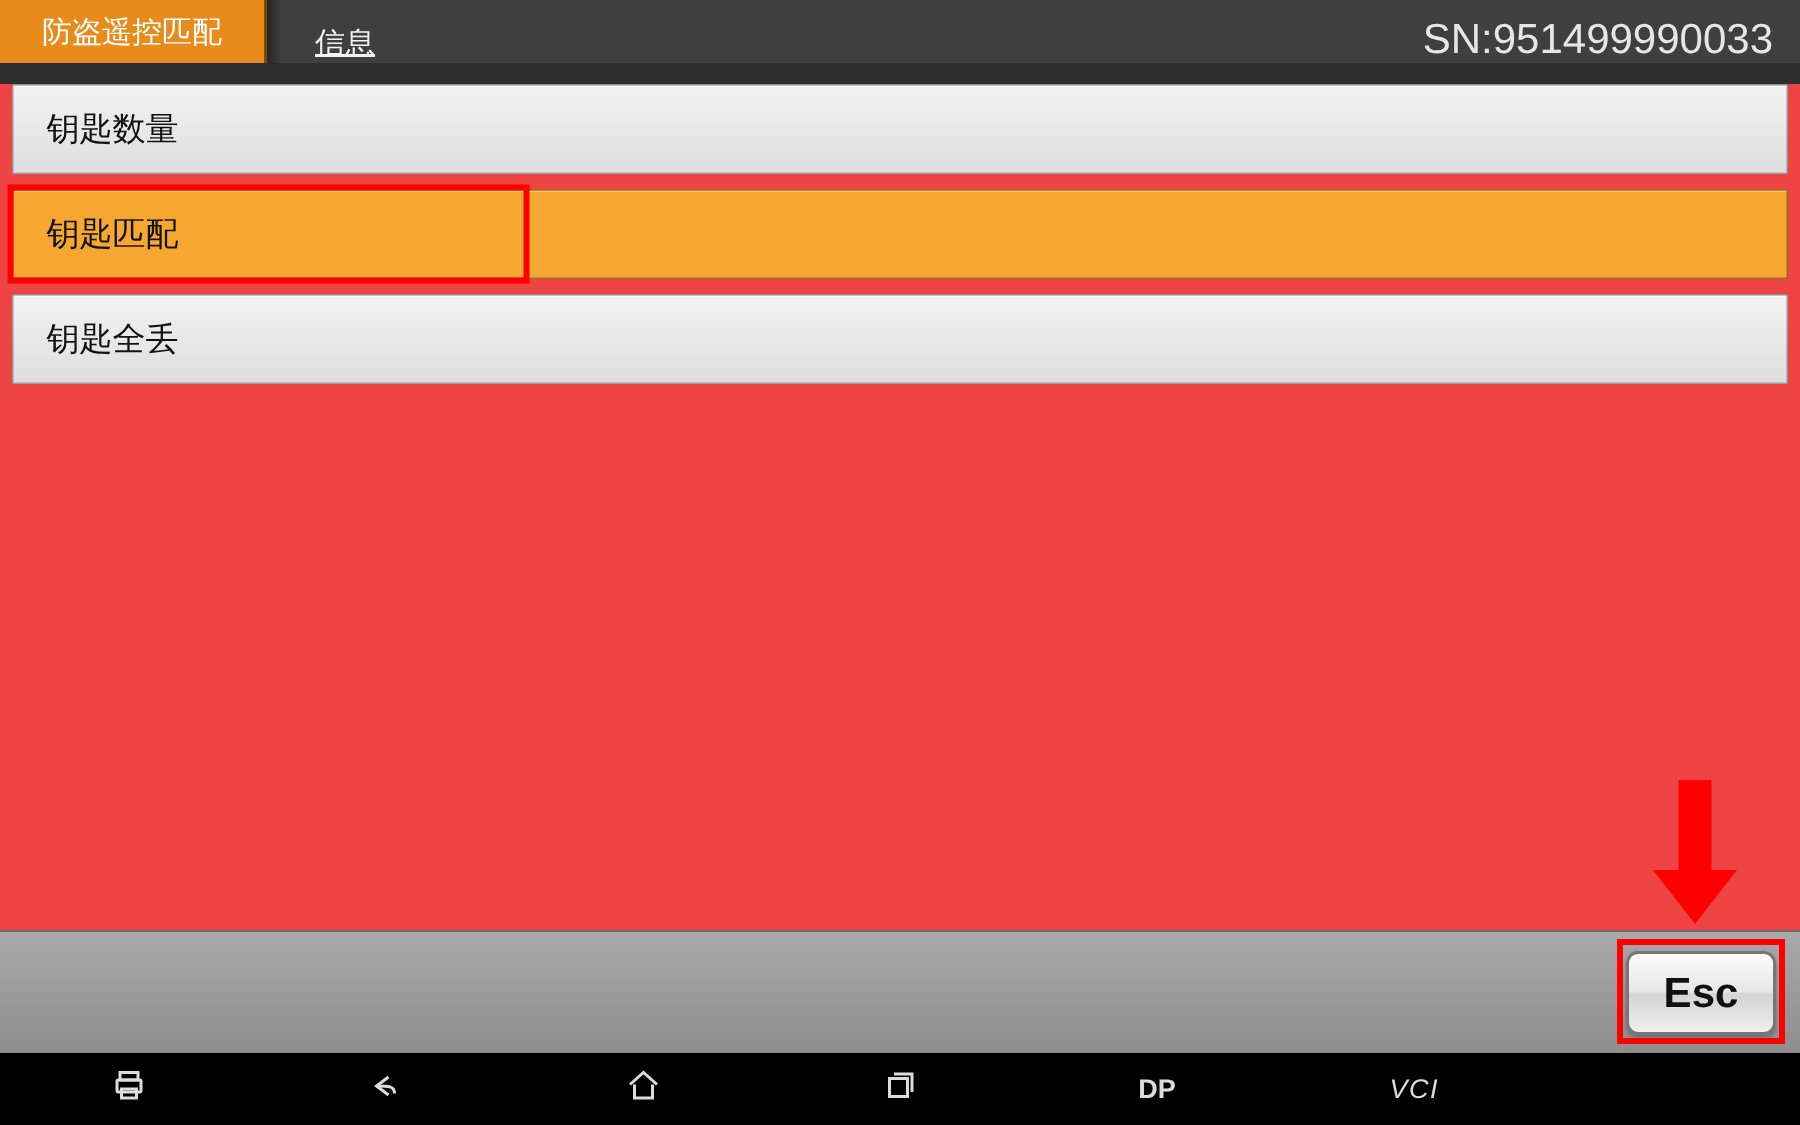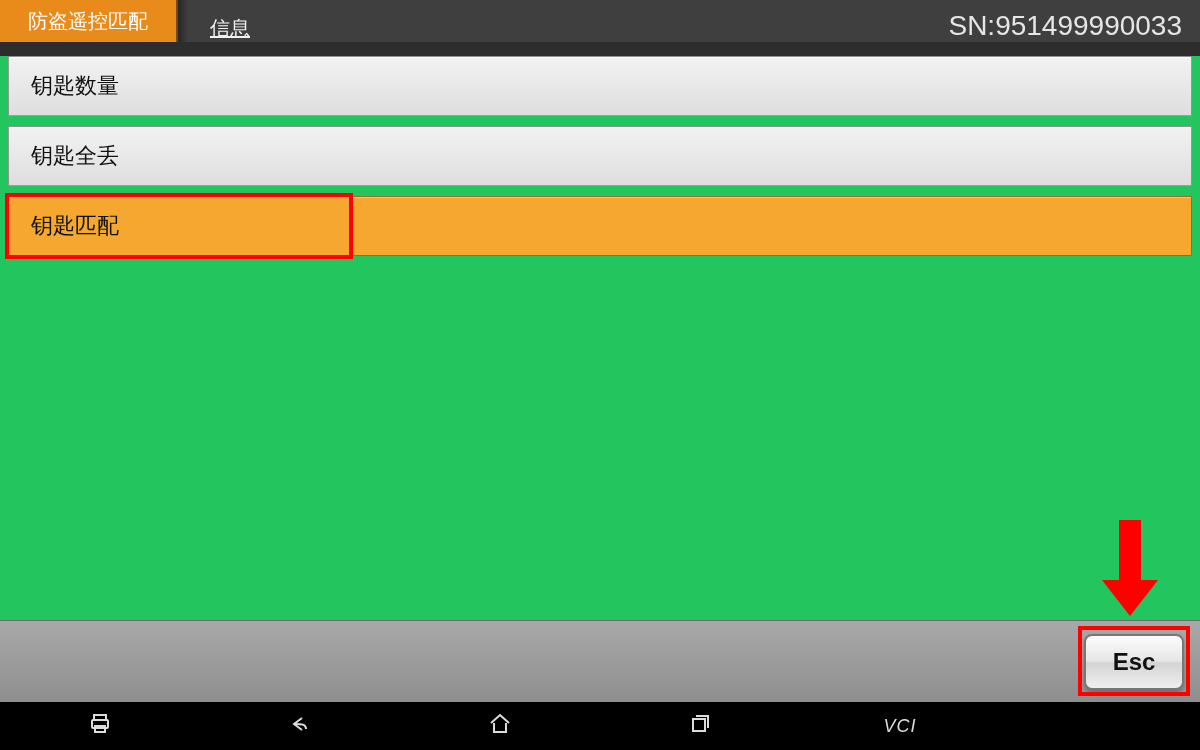--- a/index.html
+++ b/index.html
@@ -7,21 +7,21 @@
     .screen { width: 1200px; height: 750px; position: relative; background: #2d2d2d; }
 
     
     .header { height: 42px; width: 100%; background: #3f3f3f; display: flex; align-items: flex-end; color: #fff; font-size: 20px; position: relative; }
     .header-left { height: 100%; background: #e88b1b; color: #fff; padding: 0 28px; display: flex; align-items: center; font-size: 20px; border-right: 2px solid #7a4a0c; }
     .header-divider-shadow { width: 10px; height: 100%; background: linear-gradient(to right, rgba(0,0,0,0.4), rgba(0,0,0,0)); }
     .header-mid { padding-left: 22px; flex: 0 0 auto; color: #f2f2f2; text-decoration: underline; }
     .header-right { margin-left: auto; padding-right: 18px; color: #e6e6e6; font-size: 28px; }
 
     
-    .body { position: relative; width: 100%; height: 578px; background: #22c55e; border-top: 14px solid #2d2d2d; }
+    .body { position: relative; width: 100%; height: 578px; background: #ef4444; border-top: 14px solid #2d2d2d; }
 
     
     .list { display: flex; flex-direction: column; gap: 10px; padding: 0 8px; }
     .row { height: 60px; display: flex; align-items: center; padding-left: 22px; font-size: 22px; font-weight: 500; border-radius: 1px; }
     .row-normal {
       background: linear-gradient(to bottom, #f2f2f2 0%, #dedede 100%);
       color: #111;
       border: 1px solid rgba(0,0,0,0.35);
       box-shadow: inset 0 1px 0 rgba(255,255,255,0.6);
     }
@@ -53,21 +53,21 @@
       padding-right: 16px;
       gap: 14px;
       border-top: 1px solid #6a6a6a;
     }
     .btn {
       width: 100px; height: 56px;
       border: 2px solid #777;
       border-radius: 8px;
       background: linear-gradient(to bottom, #fcfcfc 0%, #e6e6e6 48%, #d4d4d4 52%, #efefef 100%);
       display: flex; align-items: center; justify-content: center;
-      font-weight: 700; font-size: 24px; color: #111;
+      font-weight: 700; font-size: 28px; color: #111;
       box-shadow: 0 1px 0 rgba(255,255,255,0.7) inset, 0 2px 3px rgba(0,0,0,0.25);
       cursor: pointer;
     }
     .enter-hl {
       position: absolute;
       border: 4px solid #ff0000;
       right: 10px;
       top: 626px;
       width: 112px;
       height: 70px;
@@ -120,29 +120,29 @@
     </div>
   </div>
 
   <div class="body">
     <div class="list">
 
       <div class="row row-normal">
         <span>钥匙数量</span>
       </div>
 
-      <div class="row row-normal">
-        <span>钥匙全丢</span>
-      </div>
-
       <div class="row row-selected">
         <span>钥匙匹配</span>
         <div class="hl-overlay"></div>
       </div>
 
+      <div class="row row-normal">
+        <span>钥匙全丢</span>
+      </div>
+
     </div>
   </div>
 
   <div class="action-bar">
     <div class="btn">
       <span>Esc</span>
     </div>
   </div>
 
   <div class="enter-hl"></div>
@@ -180,18 +180,21 @@
     </div>
     <div class="slot">
       <span>
         <svg viewBox="0 0 24 24">
             <rect x="5" y="7" width="12" height="12"></rect>
             <path d="M8 4 H20 V16"></path>
           </svg>
       </span>
     </div>
     <div class="slot">
+      <span style="font-weight:600;">DP</span>
+    </div>
+    <div class="slot">
       <span class="vci">VCI</span>
     </div>
     <div class="slot"></div>
   </div>
 
 </div>
 
 </body></html>

